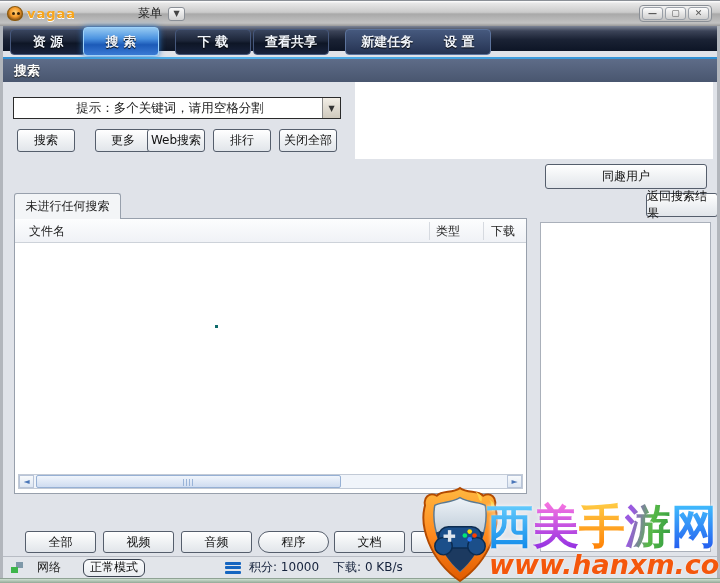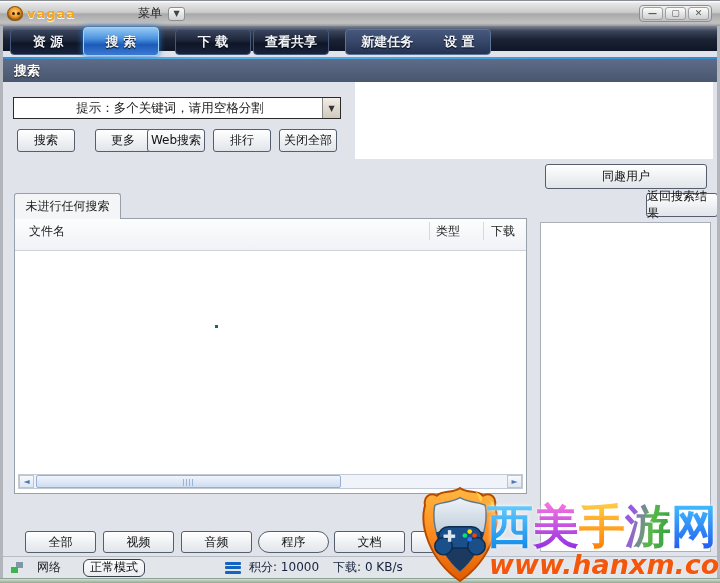--- a/index.html
+++ b/index.html
@@ -56,21 +56,21 @@
 
   .btn { background:linear-gradient(180deg,#ffffff 0%,#f1f3f5 45%,#e1e5ea 100%);
     border:1px solid #555e6c; border-radius:3px; font-size:12px; color:#111;
     display:flex; align-items:center; justify-content:center; position:absolute; }
 
   
   .results-tab { position:absolute; left:14px; top:193px; width:107px; height:26px;
     background:#f3f5f7; border:1px solid #98a0ac; border-bottom:none; border-radius:3px 3px 0 0;
     font-size:12px; color:#222; display:flex; align-items:center; justify-content:center; z-index:2; }
   .table-box { position:absolute; left:14px; top:218px; width:513px; height:276px; background:#fff; border:1px solid #98a0ac; z-index:1; }
-  .thead { position:absolute; left:0; top:0; width:100%; height:32px;
+  .thead { position:absolute; left:0; top:0; width:100%; height:24px;
     background:linear-gradient(180deg,#fcfdfe,#f0f2f6); border-bottom:1px solid #cdd2d9; }
   .th { position:absolute; top:0; height:24px; display:flex; align-items:center; font-size:12px; color:#222; }
   .th-sep { position:absolute; top:3px; width:1px; height:18px; background:#d6dae0; }
   .stray-dot { position:absolute; left:200px; top:106px; width:3px; height:3px; background:#0f6b6b; }
 
   .hscroll { position:absolute; left:3px; bottom:4px; width:505px; height:15px; background:#f0f4fa; border:1px solid #c2cad6; display:flex; }
   .scroll-arrow { width:15px; height:13px; background:linear-gradient(180deg,#f8fafc,#dde6f2); border:1px solid #b8c4d8;
     font-size:8px; color:#4a76b8; display:flex; align-items:center; justify-content:center; }
   .scroll-track { flex:1; position:relative; }
   .scroll-thumb { position:absolute; left:2px; top:0; width:305px; height:13px; border:1px solid #96b0d4; border-radius:2px;

